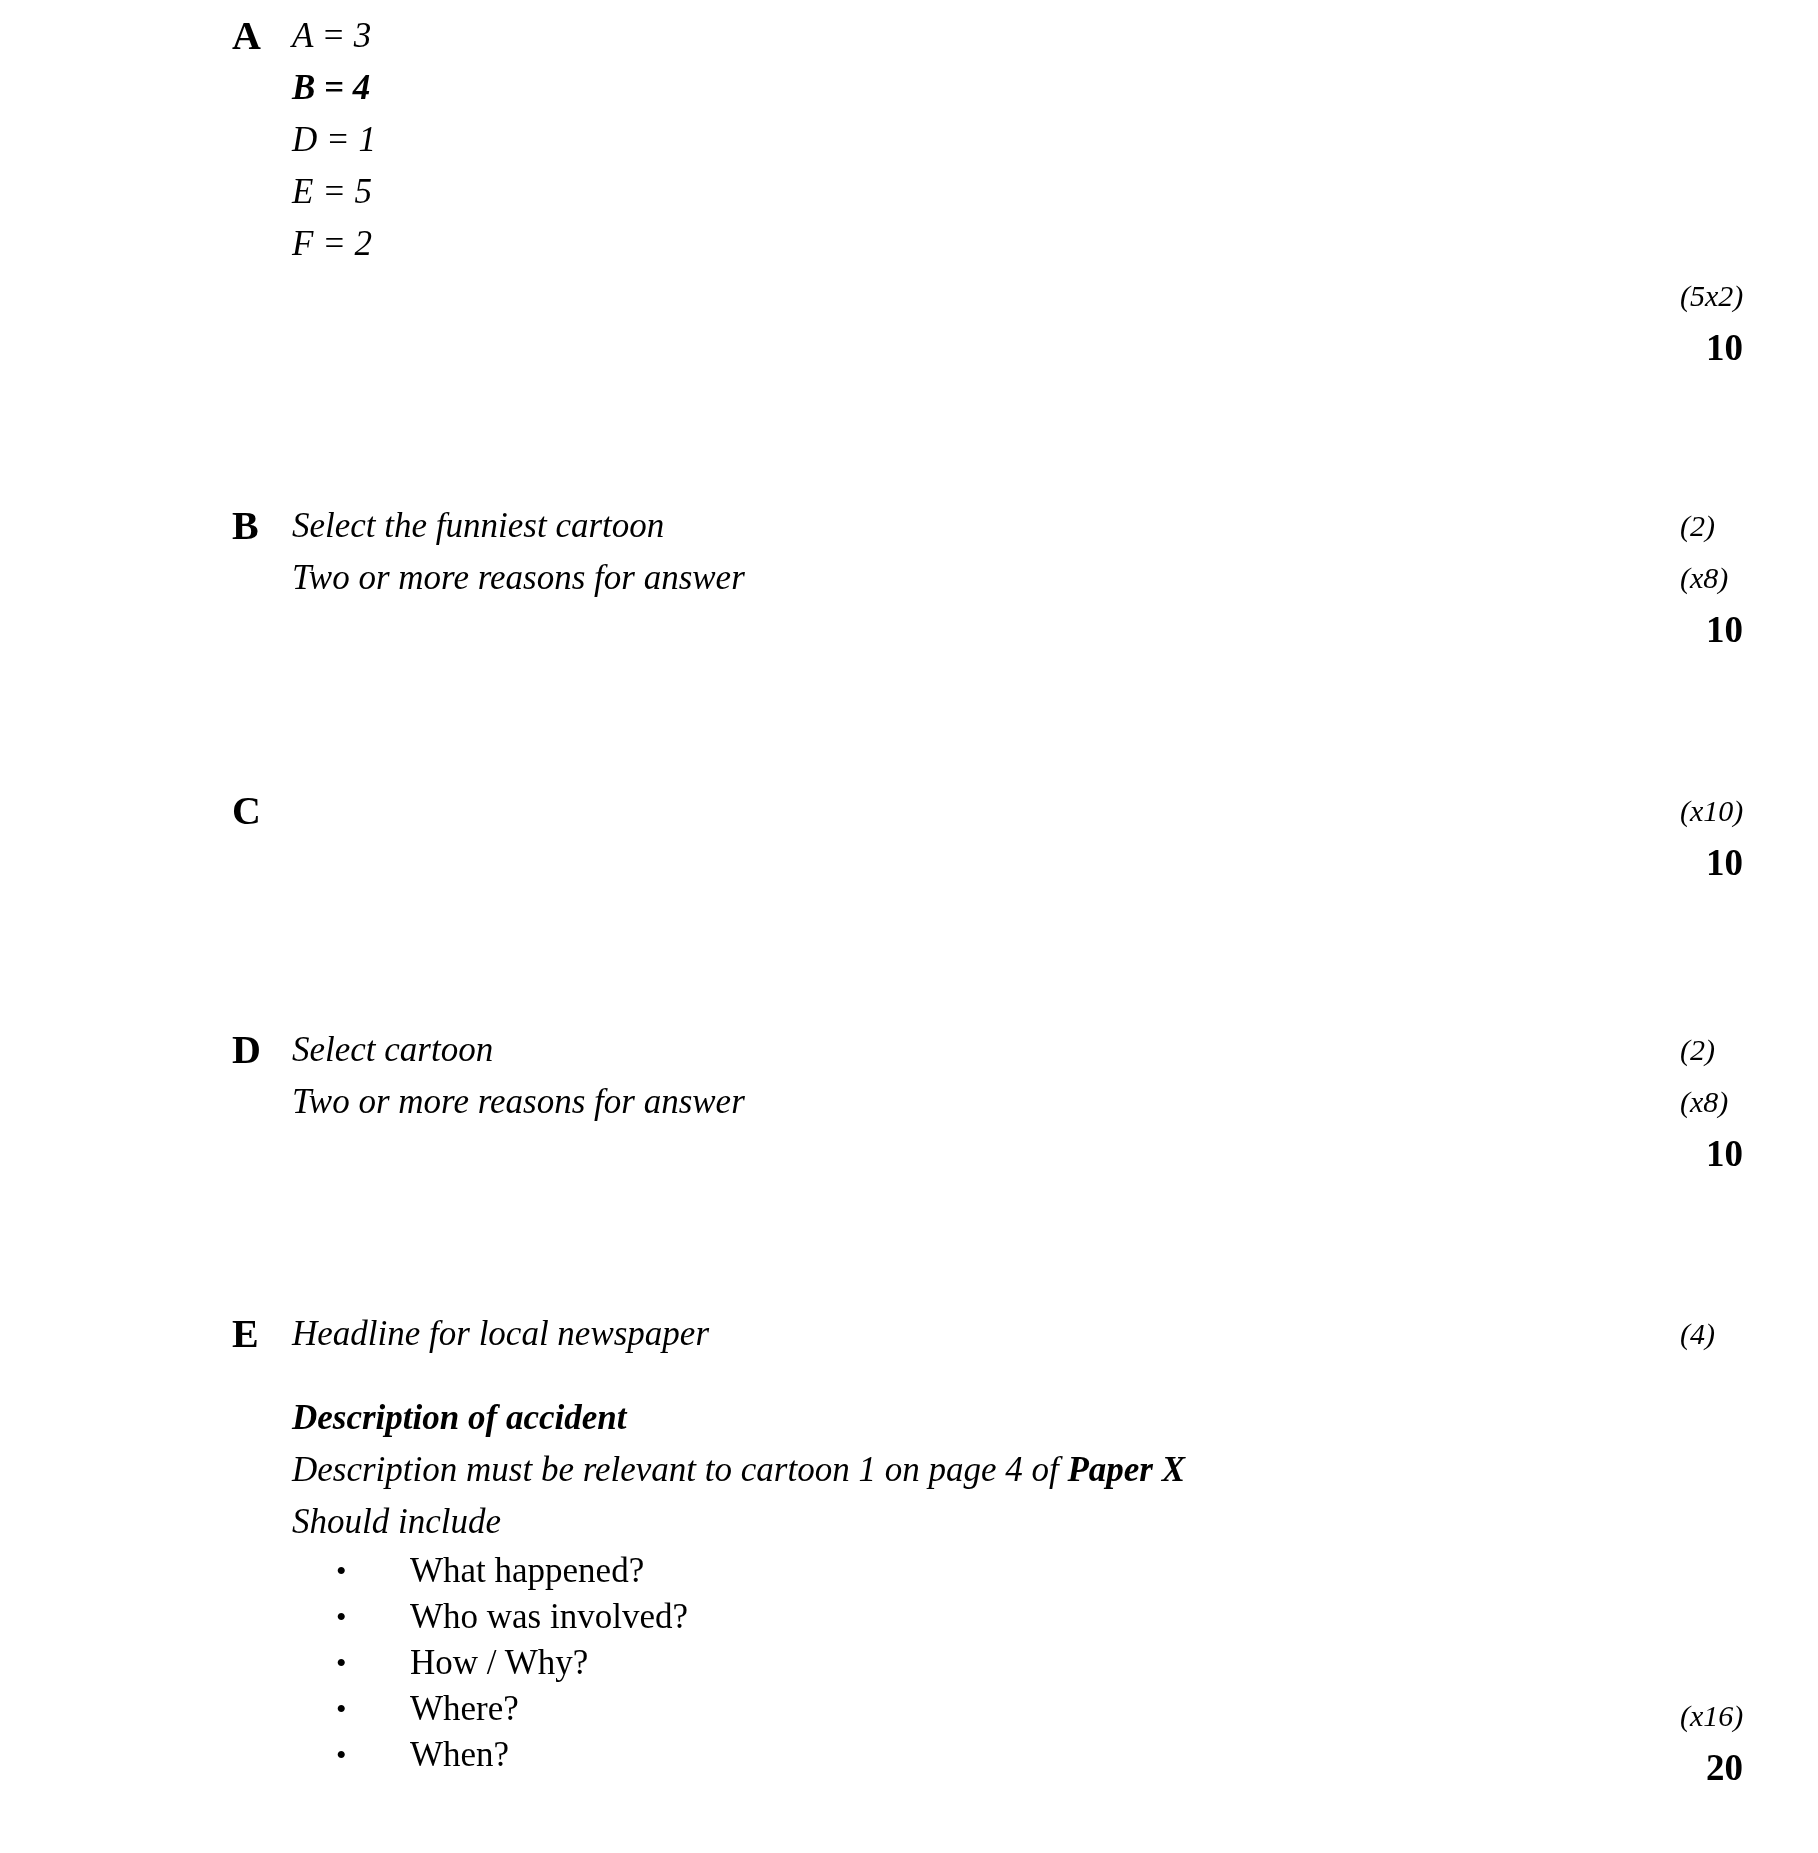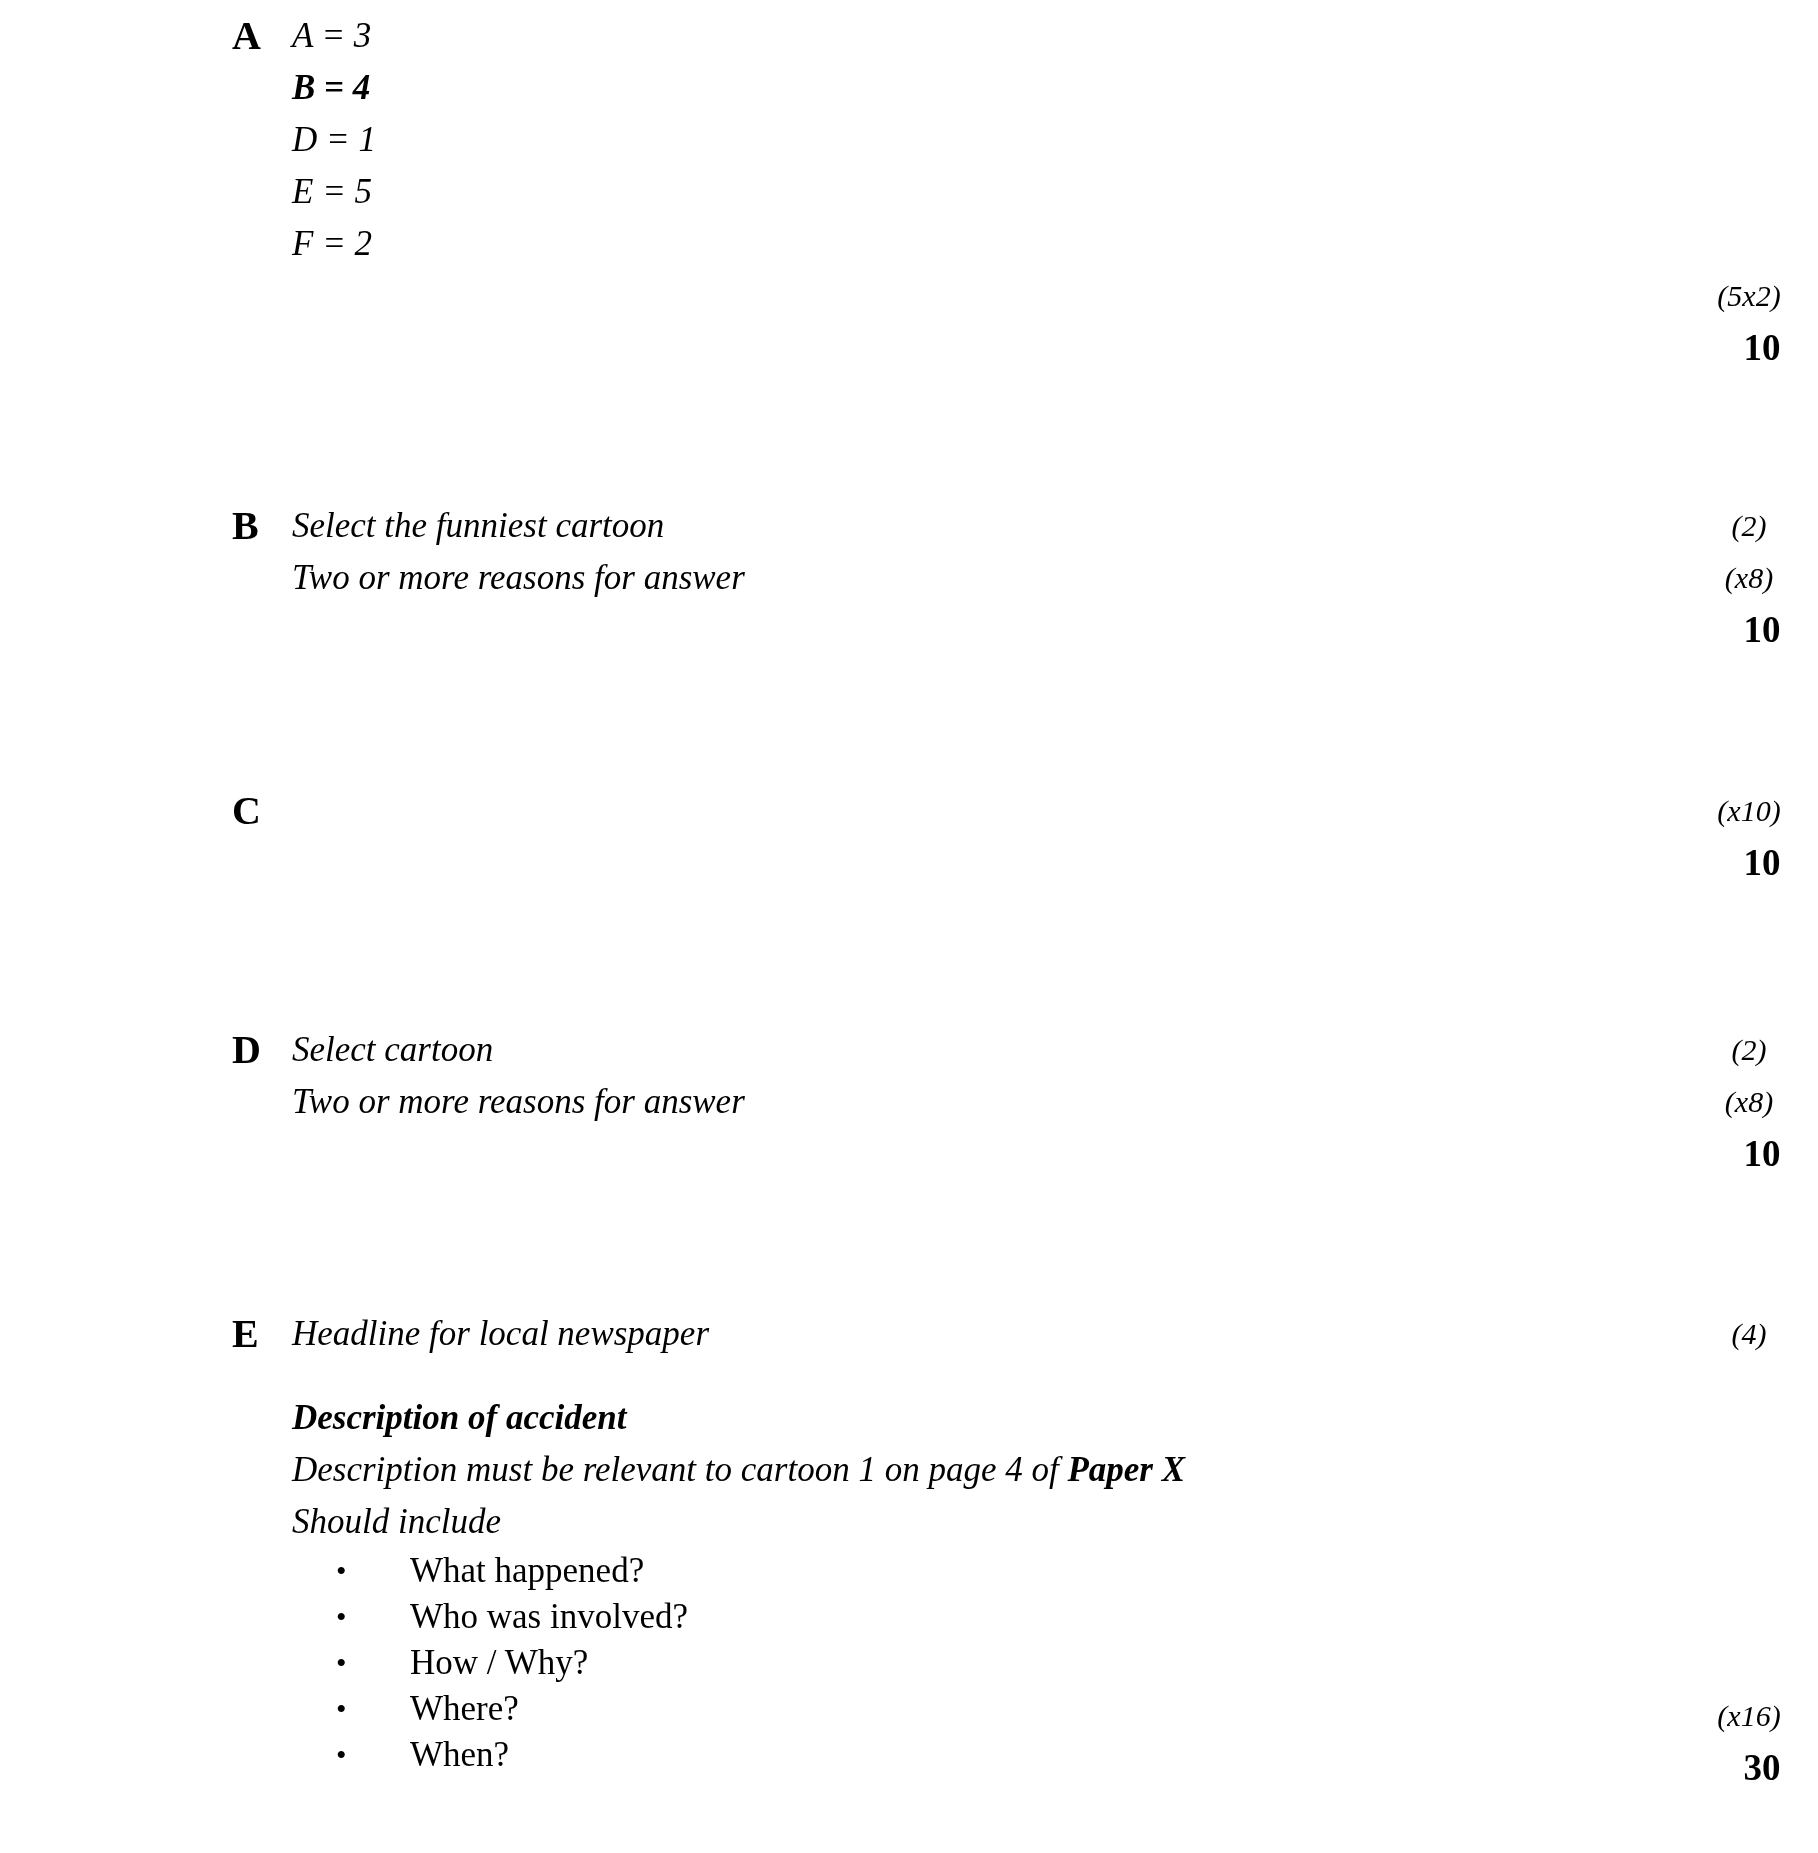--- a/index.html
+++ b/index.html
@@ -38,21 +38,21 @@
   }
   .sec-body {
     grid-column: 3;
     font-size: 35px;
     line-height: 52px;
   }
   .sec-marks {
     grid-column: 4;
     font-size: 30px;
     line-height: 52px;
-    text-align: center;
+    text-align: left;
     padding-left: 42px;
     white-space: nowrap;
   }
   .sec-marks .total {
     font-size: 37px;
     font-weight: bold;
     display: block;
     padding-left: 26px;
   }
   .line {
@@ -180,18 +180,18 @@
           <li><span class="dot">•</span><span>How / Why?</span></li>
           <li><span class="dot">•</span><span>Where?</span></li>
           <li><span class="dot">•</span><span>When?</span></li>
         </ul>
       </div>
     </div>
     <div class="sec-marks e-marks-wrap">
       <span class="line">(4)</span>
       <div class="e-marks-tail">
         <span class="line">(x16)</span>
-        <span class="total">30</span>
+        <span class="total">20</span>
       </div>
     </div>
   </div>
 
 </div>
 
 </body></html>

